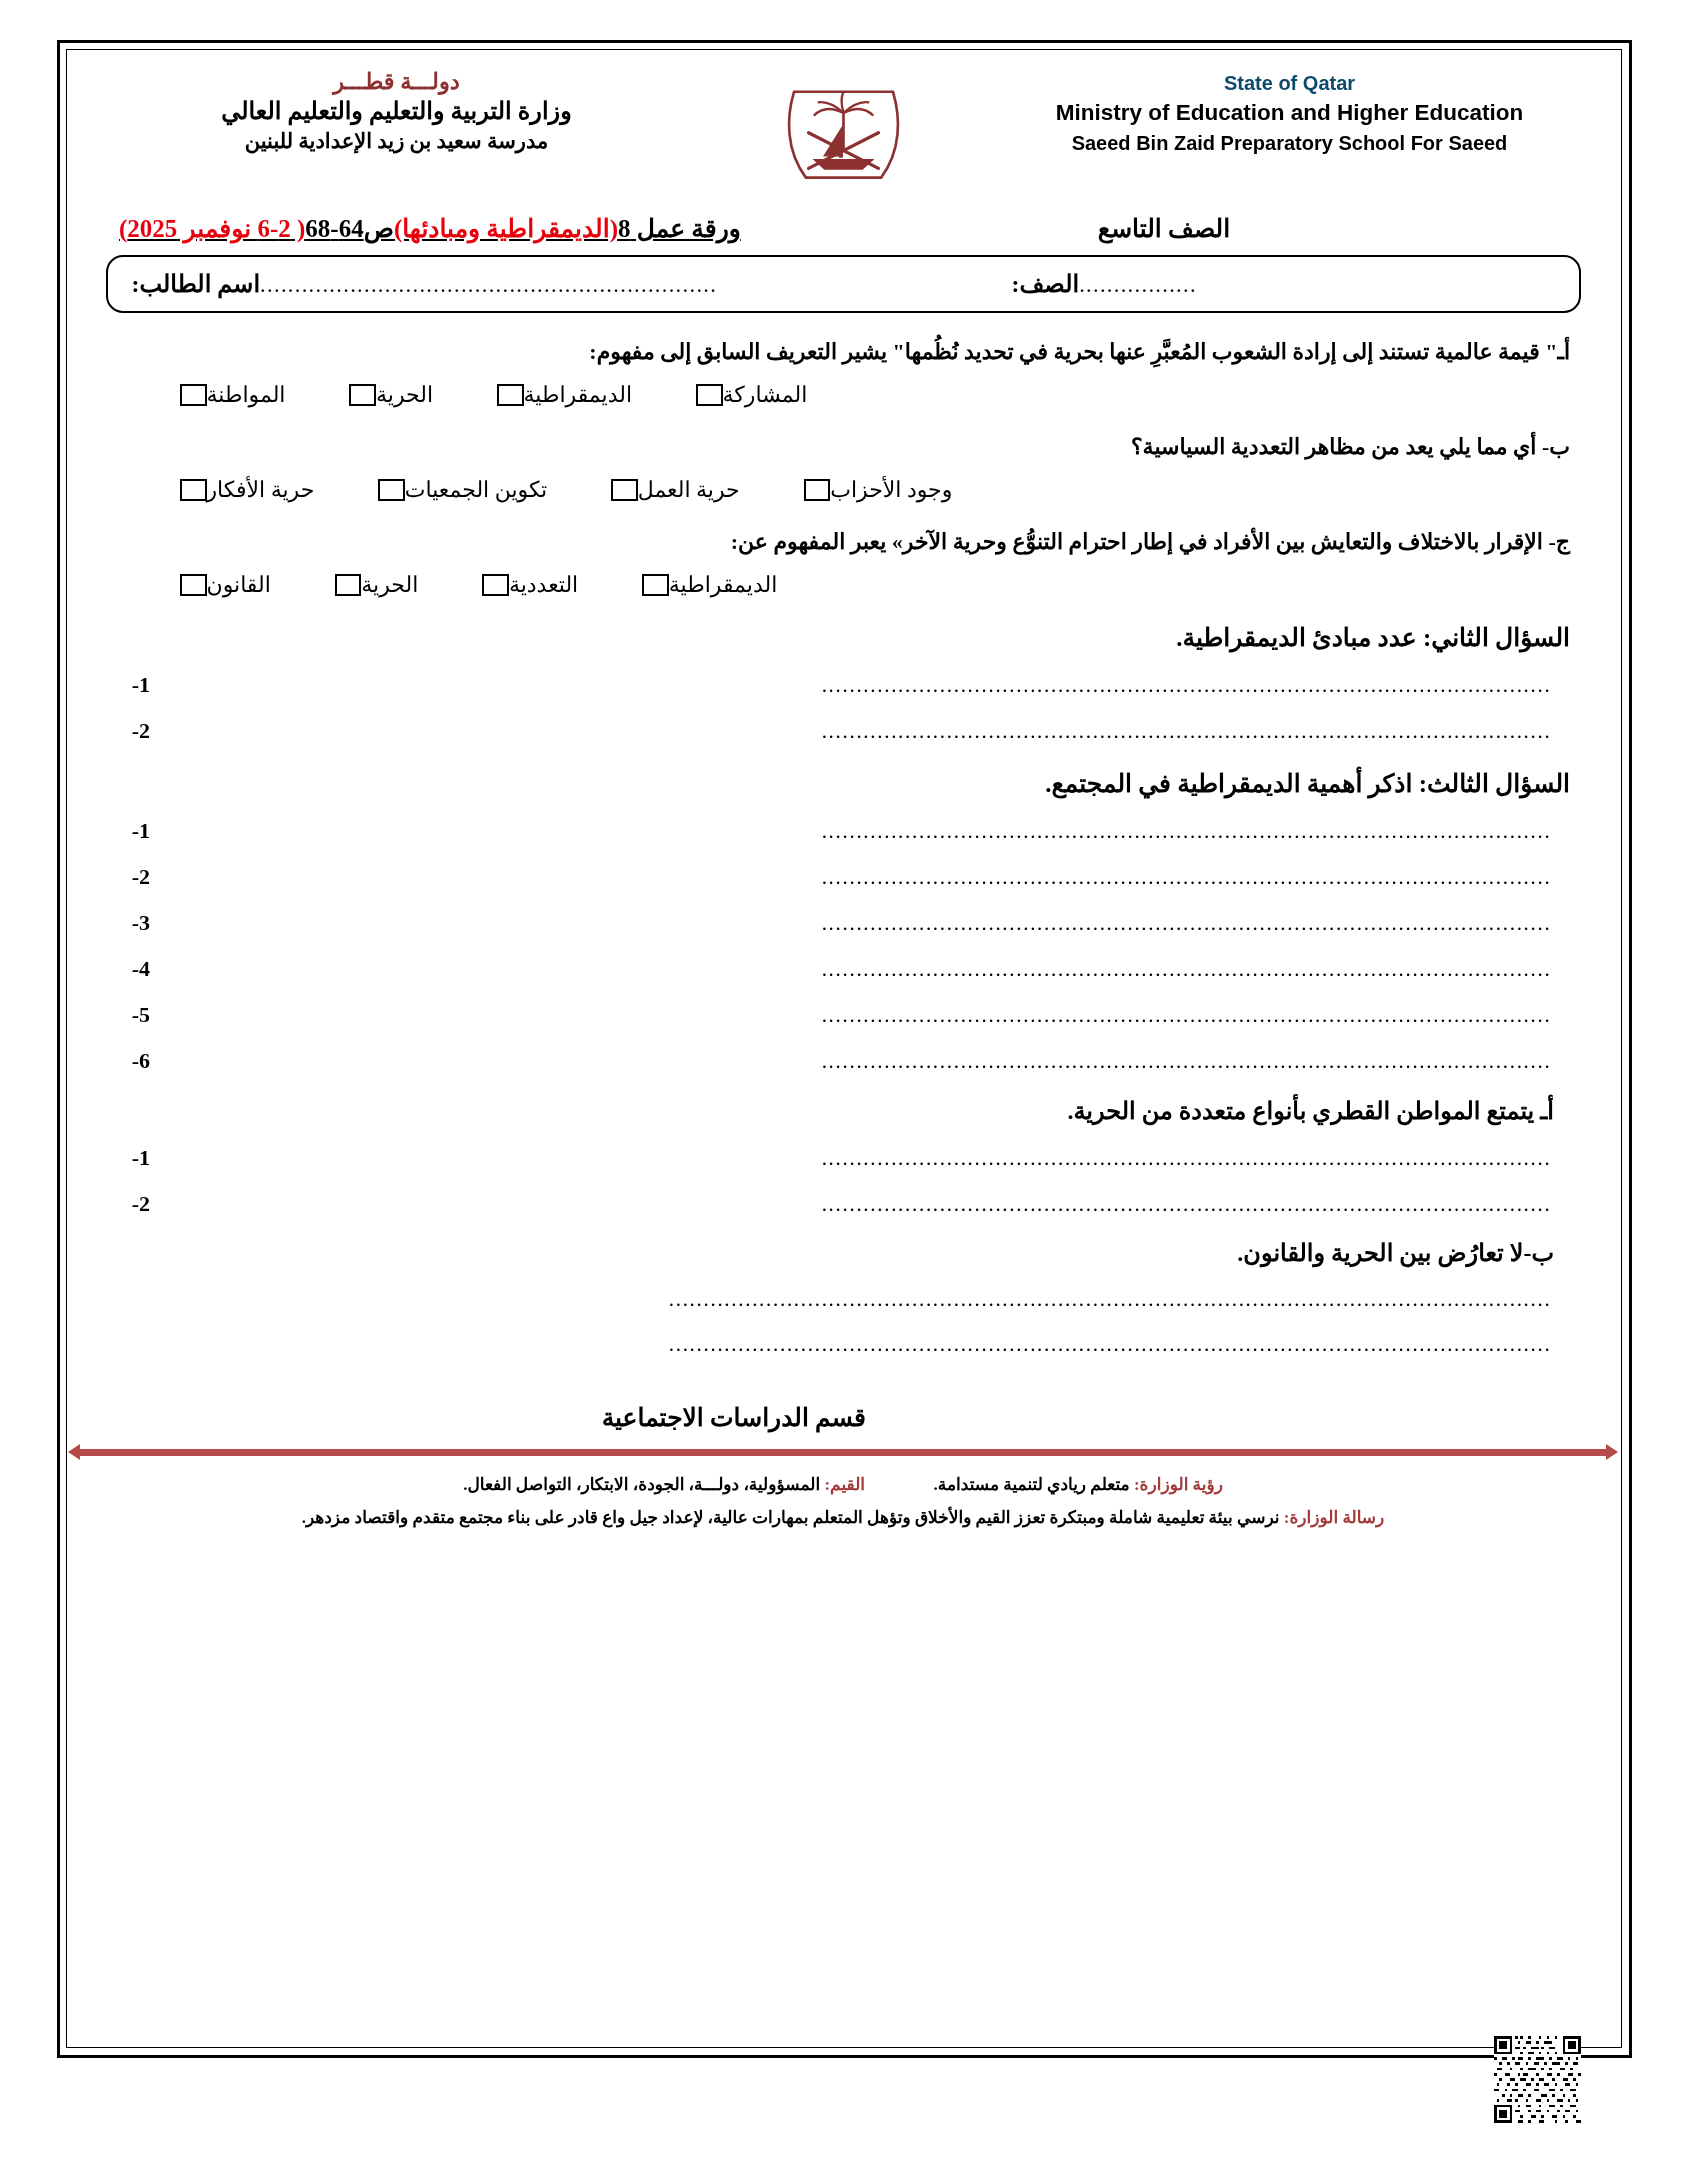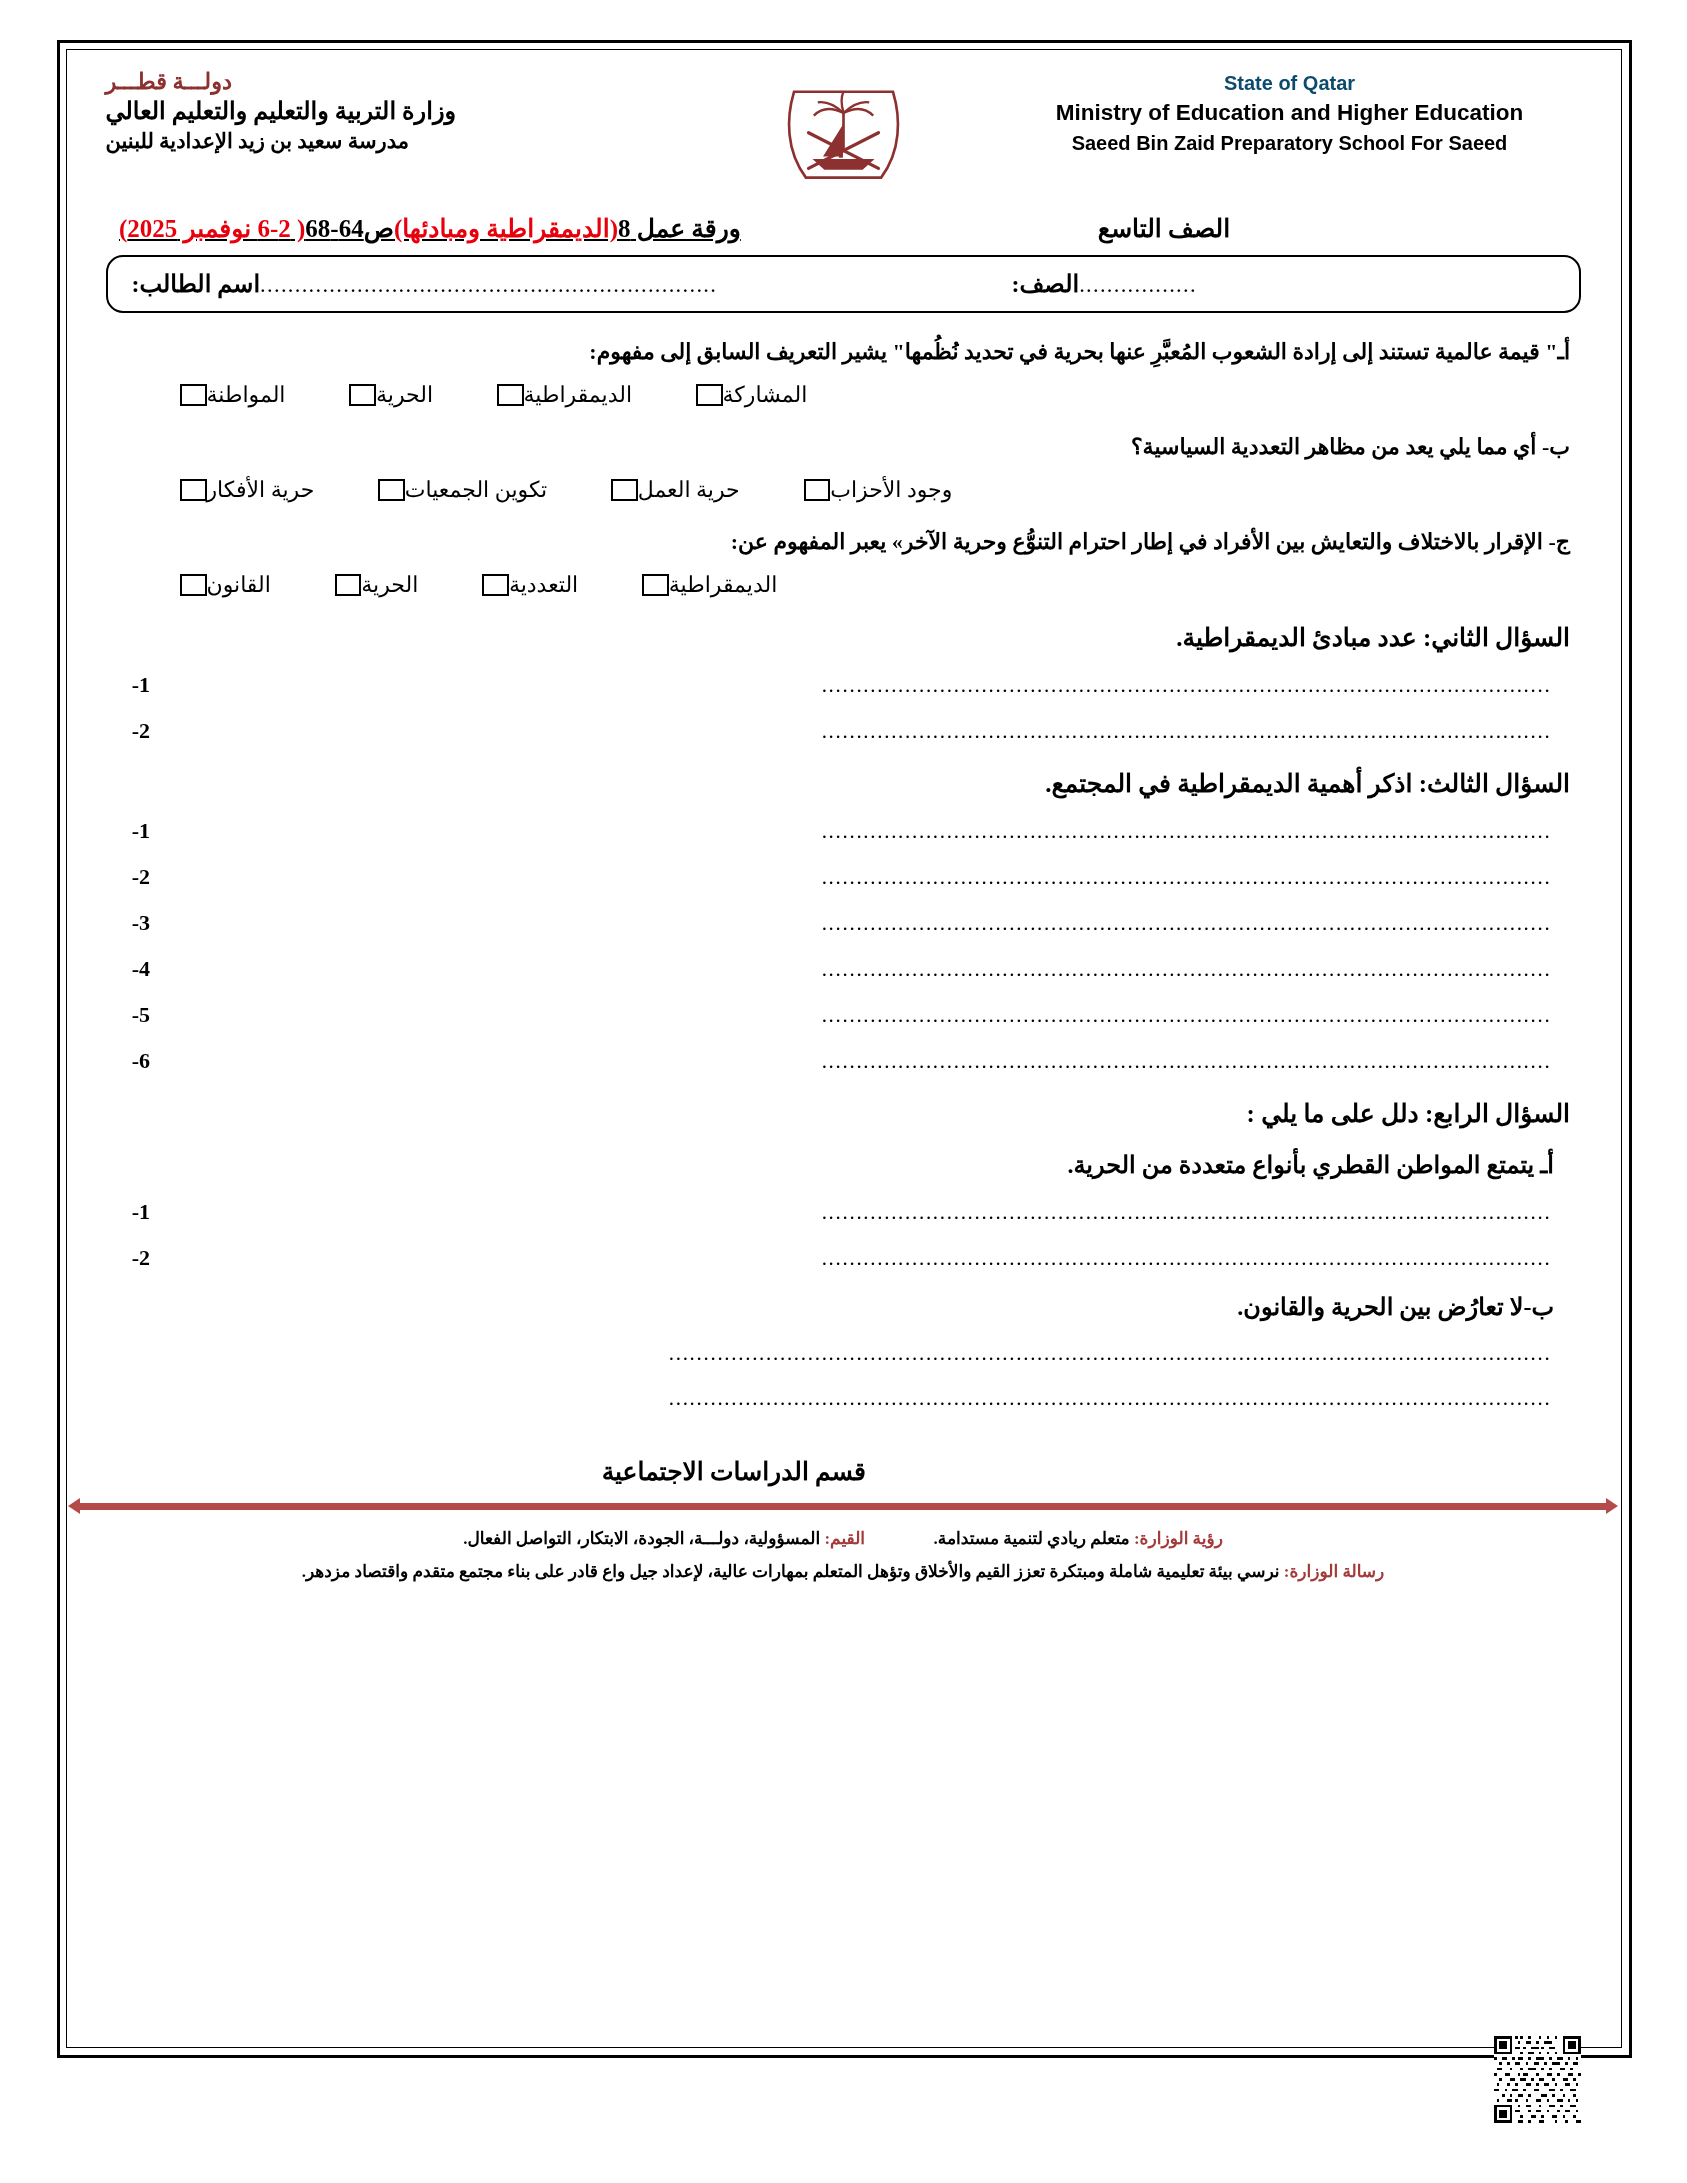--- a/index.html
+++ b/index.html
@@ -48,21 +48,21 @@
   .header {
     display: flex;
     flex-direction: row-reverse;
     align-items: flex-start;
     justify-content: space-between;
     padding: 14.6px 26.5px 0 26.5px;
     box-sizing: border-box;
   }
   .header-col {
     width: 582px;
-    text-align: left;
+    text-align: center;
   }
   .hdr-ar-1 {
     color: #8c3030;
     font-weight: bold;
     font-size: 22.5px;
     letter-spacing: 1.3px;
     line-height: 1.25;
   }
   .hdr-ar-2 {
     color: #000;
@@ -455,21 +455,20 @@
         <span class="ans-num">5-</span>
         <span class="dotline ind2">.........................................................................................................</span>
       </div>
       <div class="ans-line">
         <span class="ans-num">6-</span>
         <span class="dotline ind3">.........................................................................................................</span>
       </div>
     </div>
 
     <div class="qblock">
-      <div class="q-head">السؤال الرابع: دلل على ما يلي :</div>
 
       <div class="sub-q">أـ يتمتع المواطن القطري بأنواع متعددة من الحرية.</div>
       <div class="ans-line">
         <span class="ans-num">1-</span>
         <span class="dotline ind1">.........................................................................................................</span>
       </div>
       <div class="ans-line">
         <span class="ans-num">2-</span>
         <span class="dotline ind1">.........................................................................................................</span>
       </div>

